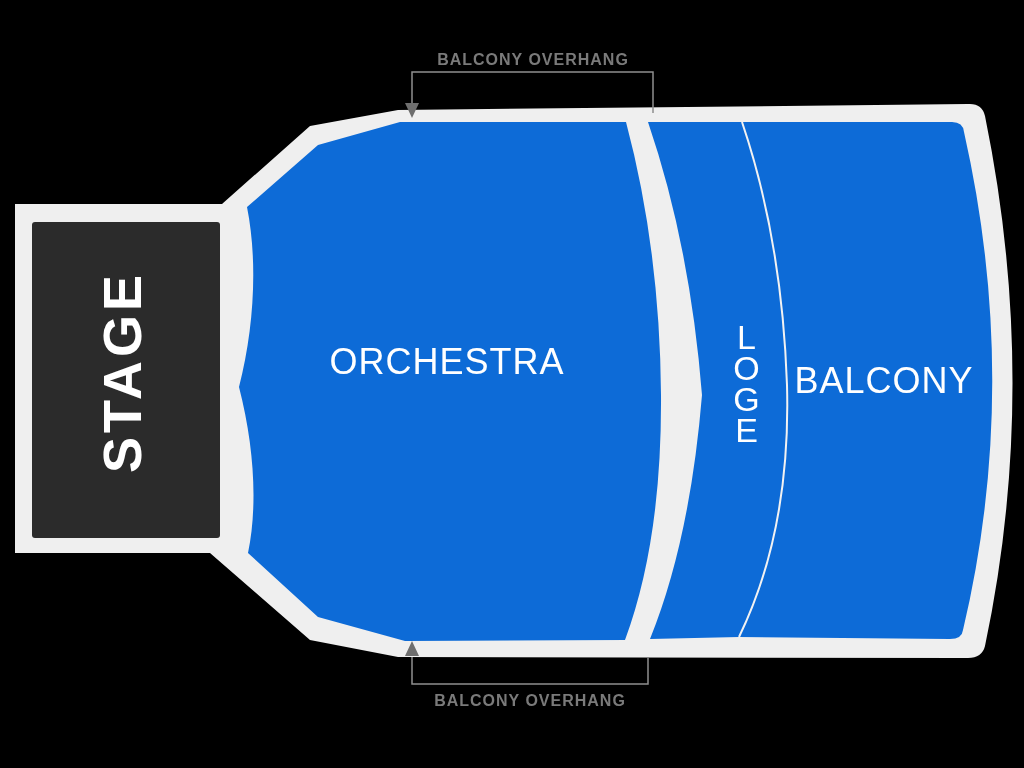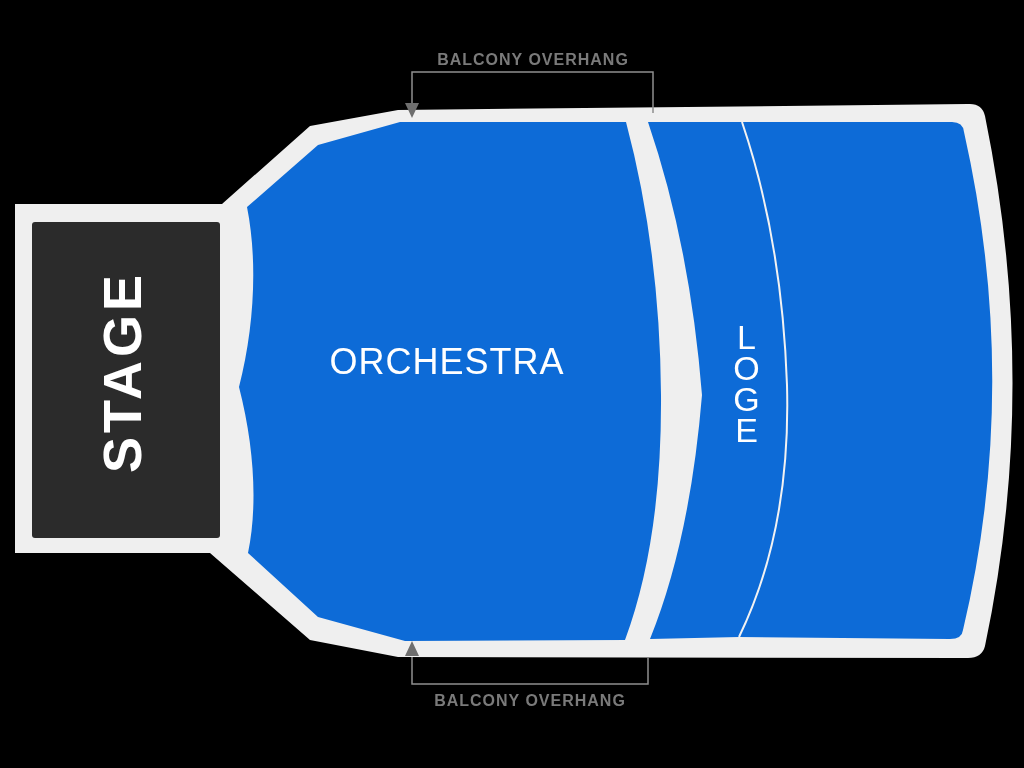--- a/index.html
+++ b/index.html
@@ -105,17 +105,18 @@
     <path fill="none" stroke-width="1.5" d="M 412 657 L 412 684 L 648 684 L 648 658" stroke="#8e8e8e"></path>
     <polygon points="405,656 419,656 412,641" fill="#6e6e6e"></polygon>
   </svg>
 
   <div class="label" id="stage-label">STAGE</div>
 
   <div class="label section-label" id="orchestra-label">ORCHESTRA</div>
 
   <div class="label" id="loge-label">LOGE</div>
 
+  <div class="label section-label" id="balcony-label">BALCONY</div>
 
   <div class="label overhang-label" id="overhang-top-label">BALCONY OVERHANG</div>
 
   <div class="label overhang-label" id="overhang-bottom-label">BALCONY OVERHANG</div>
 </div>
 
 </body></html>

